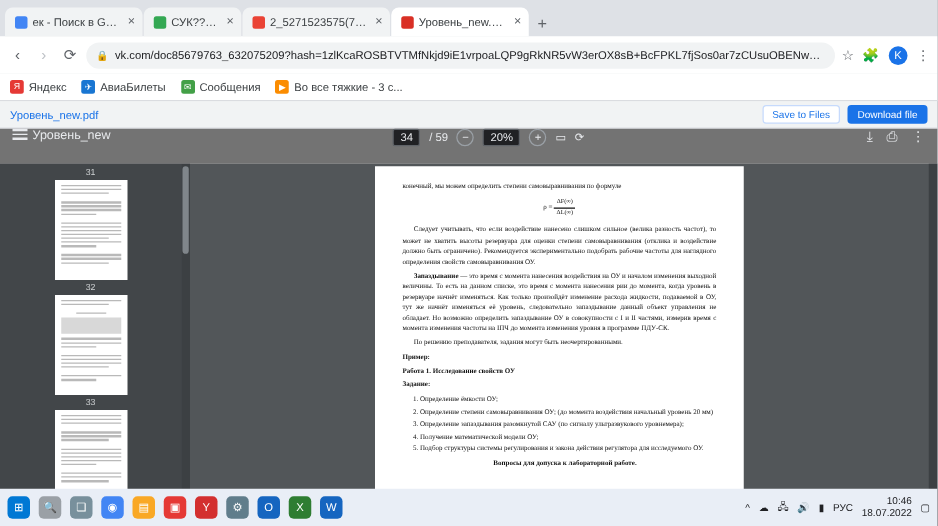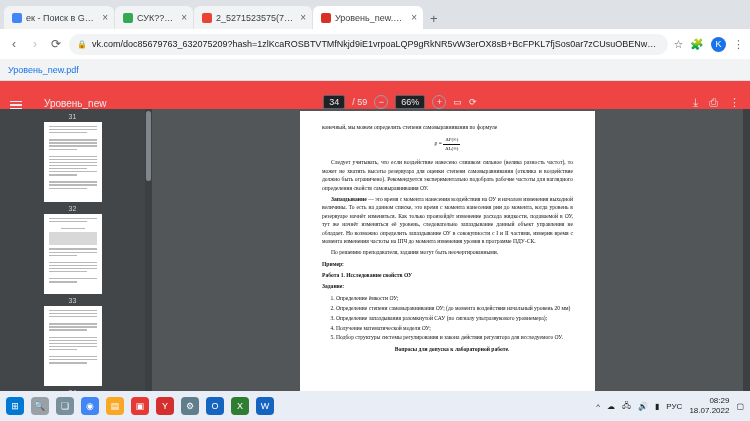--- a/index.html
+++ b/index.html
@@ -52,22 +52,22 @@
 
   
   .pdfbar { display: flex; align-items: center; justify-content: space-between;
             height: 22px; padding: 0 8px; background: #f1f3f4; border-bottom: 1px solid #dadce0; }
   .pdf-file { font-size: 9px; color: #1a73e8; }
   .pdf-actions { display: flex; gap: 6px; }
   .btn-outline { font-size: 8px; color: #1a73e8; border: 1px solid #c6dafc; border-radius: 3px;
                  padding: 2px 7px; background: #fff; }
   .btn-filled { font-size: 8px; color: #fff; background: #1a73e8; border-radius: 3px; padding: 3px 8px; }
 
-  .viewer-head { display: flex; align-items: flex-end; height: 28px; background: #ef4444; color: #e8eaed;
-                 padding: 0 10px; gap: 22px; }
+  .viewer-head { display: flex; align-items: flex-start; height: 28px; background: #737373; color: #e8eaed;
+                 padding: 0 10px; gap: 4px; }
   .vh-title { font-size: 10px; }
   .hamb { display: inline-flex; flex-direction: column; gap: 2px; }
   .hamb i { display: block; width: 12px; height: 1.5px; background: #e8eaed; }
   .vh-center { flex: 1; display: flex; align-items: center; justify-content: center; gap: 7px; font-size: 9px; }
   .pagebox { background: #202124; border: 1px solid #5f6368; border-radius: 2px; padding: 1px 5px; font-size: 9px; }
   .zoombox { background: #202124; border: 1px solid #5f6368; border-radius: 2px; padding: 1px 5px; font-size: 9px; }
   .circ { width: 14px; height: 14px; border-radius: 50%; border: 1px solid #9aa0a6;
           display: flex; align-items: center; justify-content: center; font-size: 9px; }
   .vh-right { display: flex; align-items: center; gap: 11px; font-size: 11px; }
 
@@ -156,38 +156,60 @@
         <span class="url">vk.com/doc85679763_632075209?hash=1zlKcaROSBTVTMfNkjd9iE1vrpoaLQP9gRkNR5vW3erOX8sB+BcFPKL7fjSos0ar7zCUsuOBENwNSRWulMQKYDziyBg</span>
       </div>
       <div class="tb-icons">
         <span>☆</span>
         <span>🧩</span>
         <span class="avatar-c">K</span>
         <span>⋮</span>
       </div>
     </div>
 
+    <div class="bookmarks">
+      <div class="bm">
+        <span class="bmicon" style="background:#e53935">Я</span>
+        <span>Яндекс</span>
+      </div>
+      <div class="bm">
+        <span class="bmicon" style="background:#1976d2">✈</span>
+        <span>АвиаБилеты</span>
+      </div>
+      <div class="bm">
+        <span class="bmicon" style="background:#43a047">✉</span>
+        <span>Сообщения</span>
+      </div>
+      <div class="bm">
+        <span class="bmicon" style="background:#fb8c00">▶</span>
+        <span>Во все тяжкие - 3 с...</span>
+      </div>
+    </div>
   </div>
 
   <div class="pdfbar">
     <span class="pdf-file">Уровень_new.pdf</span>
+    <div class="pdf-actions">
+      <span class="btn-outline">Save to Files</span>
+      <span class="btn-filled">Download file</span>
+    </div>
   </div>
 
   <div class="viewer-head">
     <span class="hamb">
         <i></i>
         <i></i>
         <i></i>
       </span>
     <span class="vh-title">Уровень_new</span>
     <div class="vh-center">
       <span class="pagebox">34</span>
       <span>/ 59</span>
       <span class="circ">−</span>
-      <span class="zoombox">66%</span>
+      <span class="zoombox">20%</span>
       <span class="circ">+</span>
       <span>▭</span>
       <span>⟳</span>
     </div>
     <div class="vh-right">
       <span>⤓</span>
       <span>⎙</span>
       <span>⋮</span>
     </div>
   </div>
@@ -339,20 +361,20 @@
       <span class="tb-ico" style="background:#1565c0">W</span>
     </div>
     <div class="tray">
       <span>^</span>
       <span>☁</span>
       <span>🖧</span>
       <span>🔊</span>
       <span>▮</span>
       <span>РУС</span>
       <span class="clock">
-        <span style="display:block">08:29</span>
+        <span style="display:block">10:46</span>
         <span style="display:block">18.07.2022</span>
       </span>
       <span>▢</span>
     </div>
   </div>
 
 </div>
 
 </body></html>

